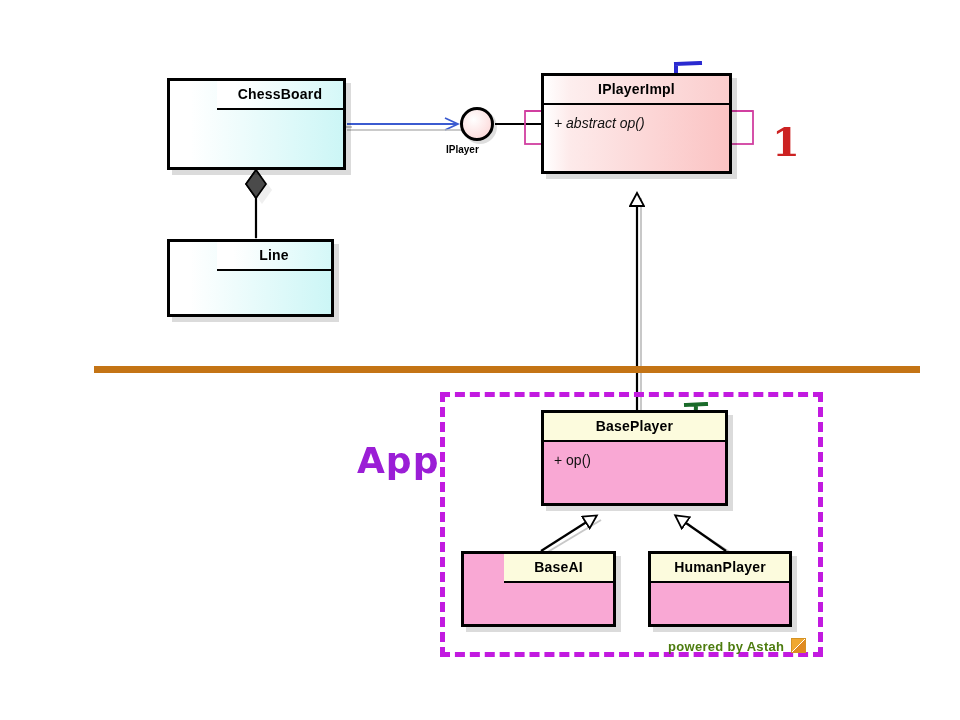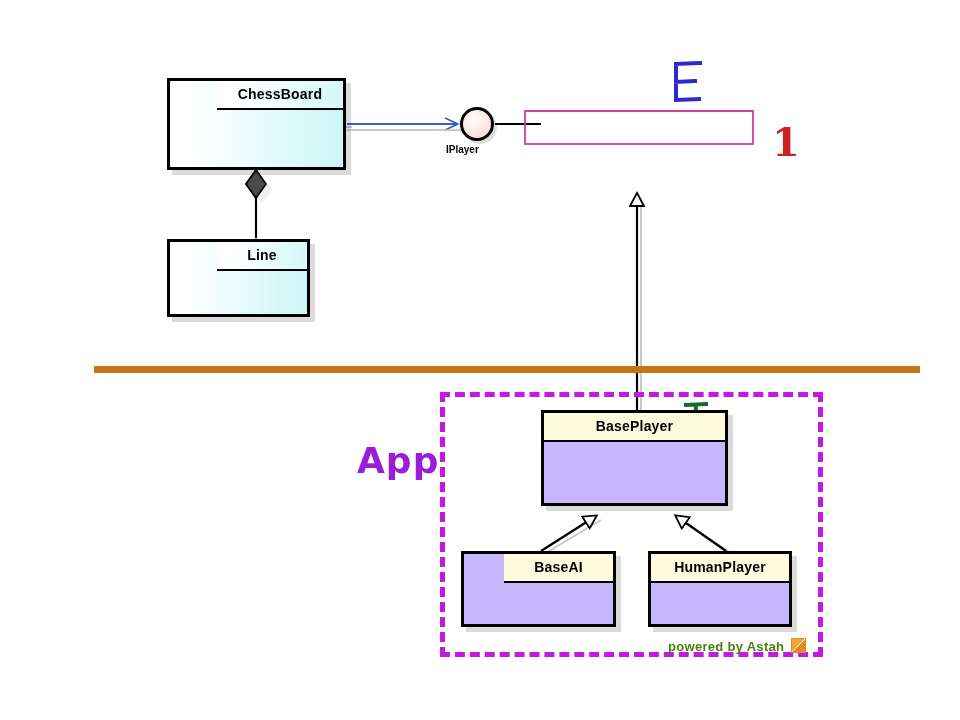--- a/index.html
+++ b/index.html
@@ -47,21 +47,21 @@
     line-height: 25px;
     white-space: nowrap;
   }
   .uml-feature.abstract {
     font-style: italic;
   }
 
   
   .fill-cyan   { background: linear-gradient(to right, #ffffff 0%, #ffffff 12%, #ccf6f6 100%); padding-left: 47px; }
   .fill-pink   { background: linear-gradient(to right, #ffffff 0%, #fdeaea 14%, #fbc3c3 100%); }
-  .fill-cream  { background: #c4b5fd; }
+  .fill-cream  { background: #f9a8d4; }
 
   .fill-cyan .uml-name  { background: linear-gradient(to right, #ffffff 0%, #ffffff 14%, #d5f8f8 100%); }
   .fill-pink .uml-name  { background: linear-gradient(to right, #ffffff 0%, #fdeeee 14%, #fbcdcd 100%); }
   .fill-cream .uml-name { background: #fcfbdd; }
 
   
   .conn-svg {
     position: absolute;
     left: 0;
     top: 0;
@@ -208,32 +208,39 @@
 
   <div class="annot annot-app" style="left:357px; top:440px;">App</div>
 
   <div class="annot annot-one" style="left:772px; top:118px;">1</div>
 
   <div class="uml-class fill-cyan" style="left:167px; top:78px; width:179px; height:92px;">
     <div class="uml-name">ChessBoard</div>
     <div class="uml-body"></div>
   </div>
 
-  <div class="uml-class fill-cyan" style="left:167px; top:239px; width:143px; height:78px;">
+  <div class="uml-class fill-cyan" style="left:167px; top:239px; width:167px; height:78px;">
     <div class="uml-name">Line</div>
     <div class="uml-body"></div>
   </div>
 
+  <div class="uml-class fill-pink" style="left:541px; top:73px; width:191px; height:101px;">
+    <div class="uml-name">IPlayerImpl</div>
+    <div class="uml-body">
+      <div class="uml-feature abstract">+ abstract op()</div>
+    </div>
+  </div>
 
   <div class="lollipop" style="left:460px; top:107px;"></div>
   <div class="lollipop-label" style="left:446px; top:144px;">IPlayer</div>
 
   <div class="uml-class fill-cream" style="left:541px; top:410px; width:187px; height:96px;">
     <div class="uml-name">BasePlayer</div>
     <div class="uml-body">
+      <div class="uml-feature">+ op()</div>
     </div>
   </div>
 
   <div class="uml-class fill-cream" style="left:461px; top:551px; width:155px; height:76px;padding-left:40px;">
     <div class="uml-name">BaseAI</div>
     <div class="uml-body"></div>
   </div>
 
   <div class="uml-class fill-cream" style="left:648px; top:551px; width:144px; height:76px;">
     <div class="uml-name">HumanPlayer</div>

